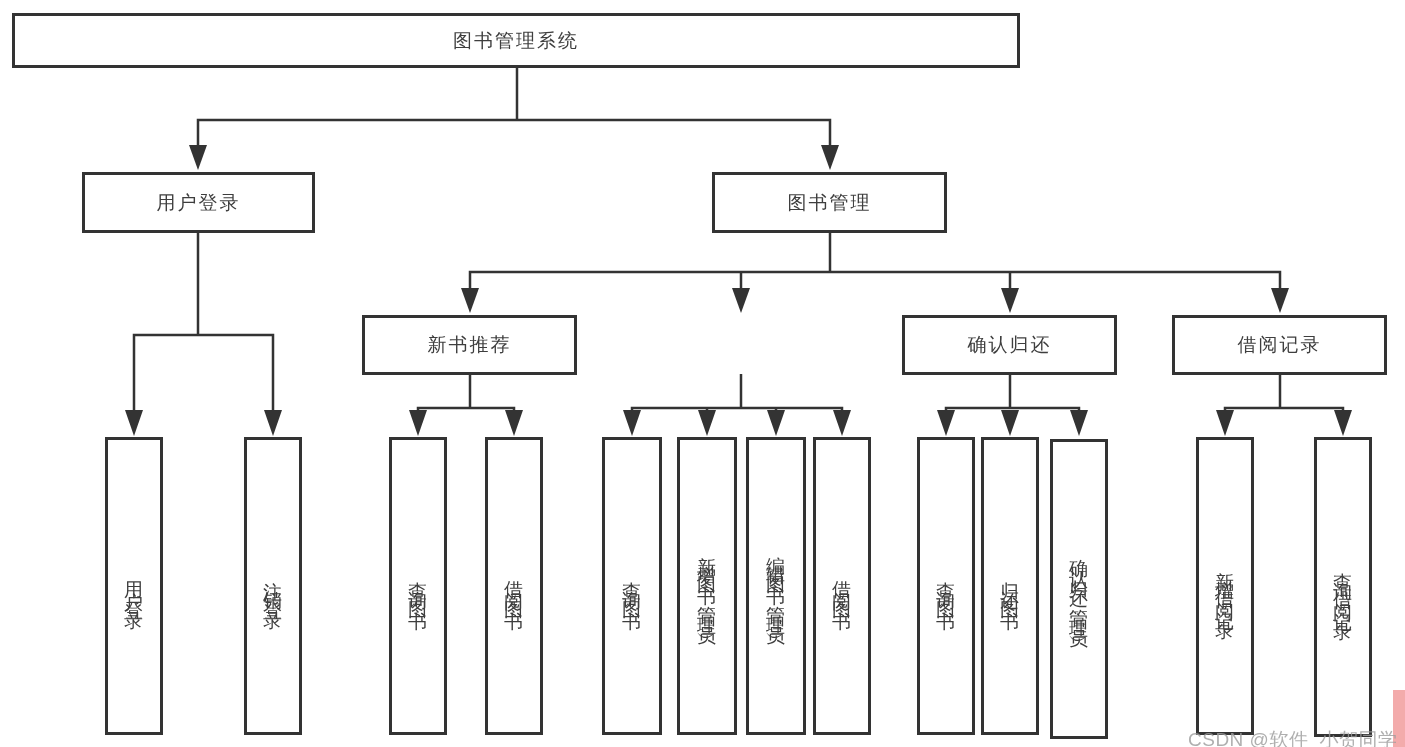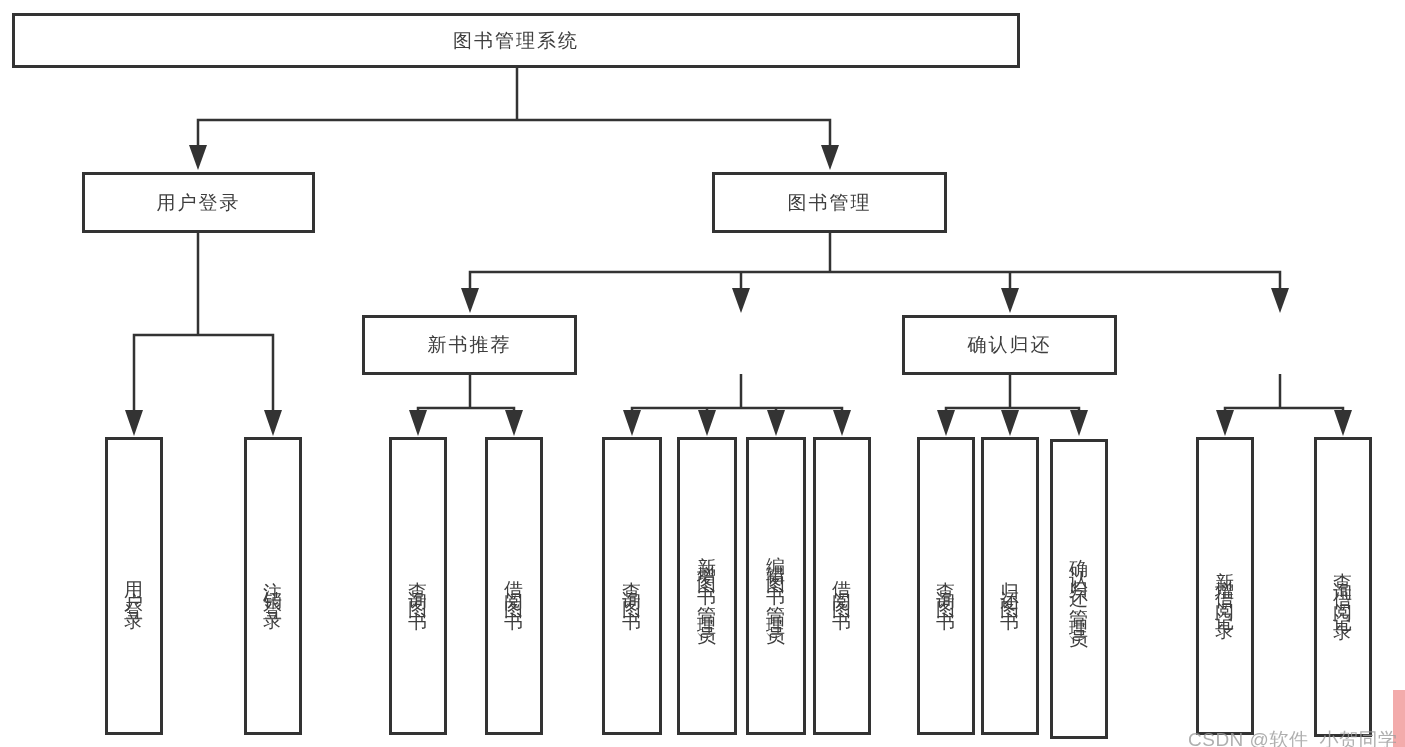--- a/index.html
+++ b/index.html
@@ -75,20 +75,21 @@
     </g>
   </svg>
 
   <div class="hbox" style="left:12px;top:13px;width:1008px;height:55px;">图书管理系统</div>
 
   <div class="hbox" style="left:82px;top:172px;width:233px;height:61px;">用户登录</div>
   <div class="hbox" style="left:712px;top:172px;width:235px;height:61px;text-align:center;">图书管理</div>
 
   <div class="hbox" style="left:362px;top:315px;width:215px;height:60px;">新书推荐</div>
   <div class="hbox" style="left:902px;top:315px;width:215px;height:60px;">确认归还</div>
+  <div class="hbox" style="left:1172px;top:315px;width:215px;height:60px;">借阅记录</div>
 
   <div class="vbox" style="left:105px;top:437px;width:58px;height:298px;">
     <span class="vtext">用户登录</span>
   </div>
   <div class="vbox" style="left:244px;top:437px;width:58px;height:298px;">
     <span class="vtext">注销登录</span>
   </div>
 
   <div class="vbox" style="left:389px;top:437px;width:58px;height:298px;">
     <span class="vtext">查询图书</span>

